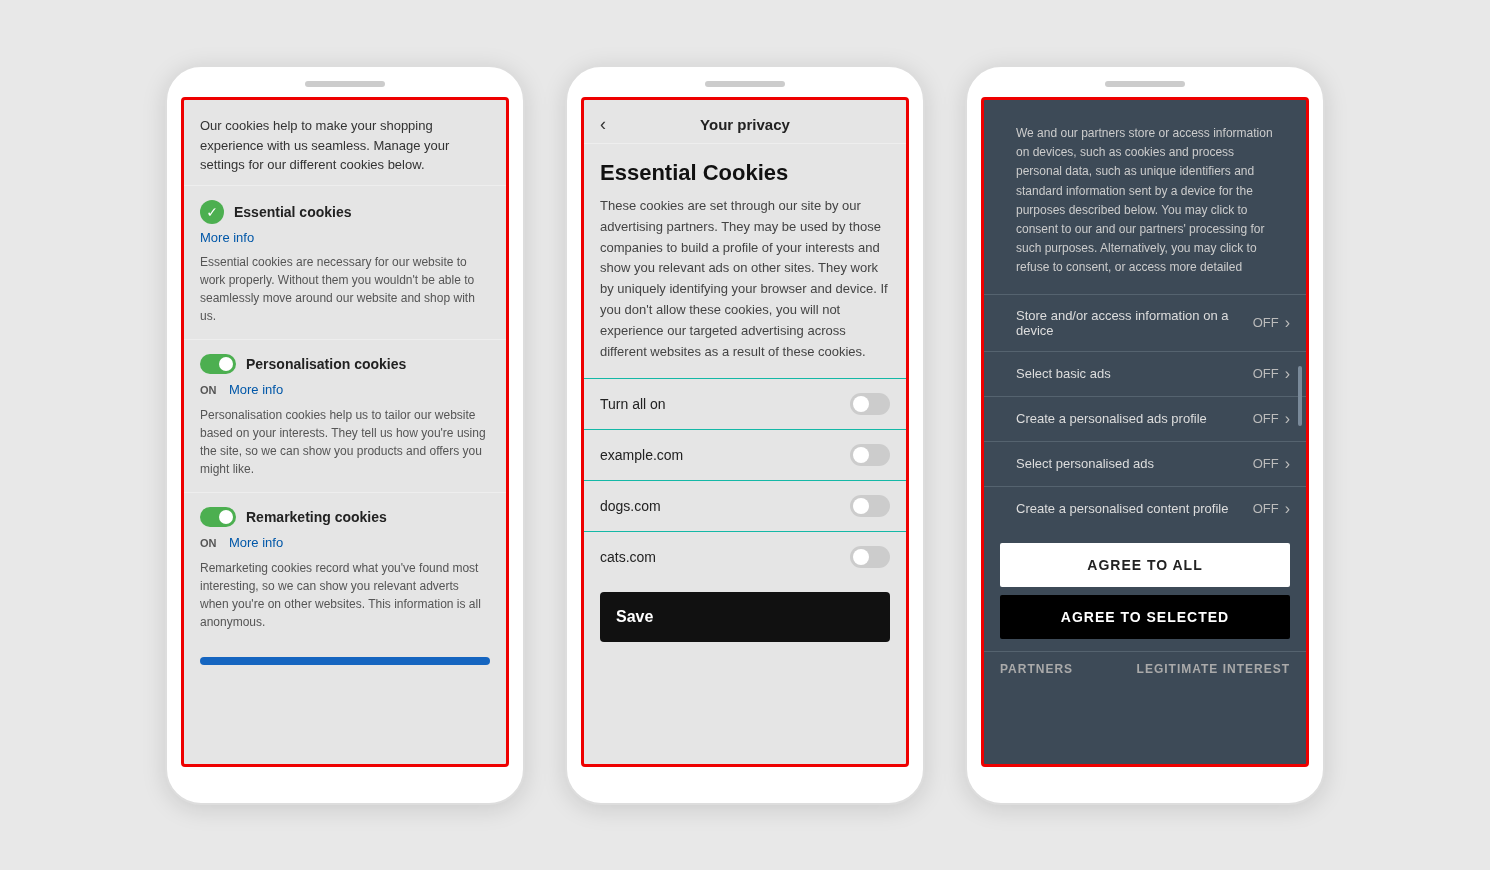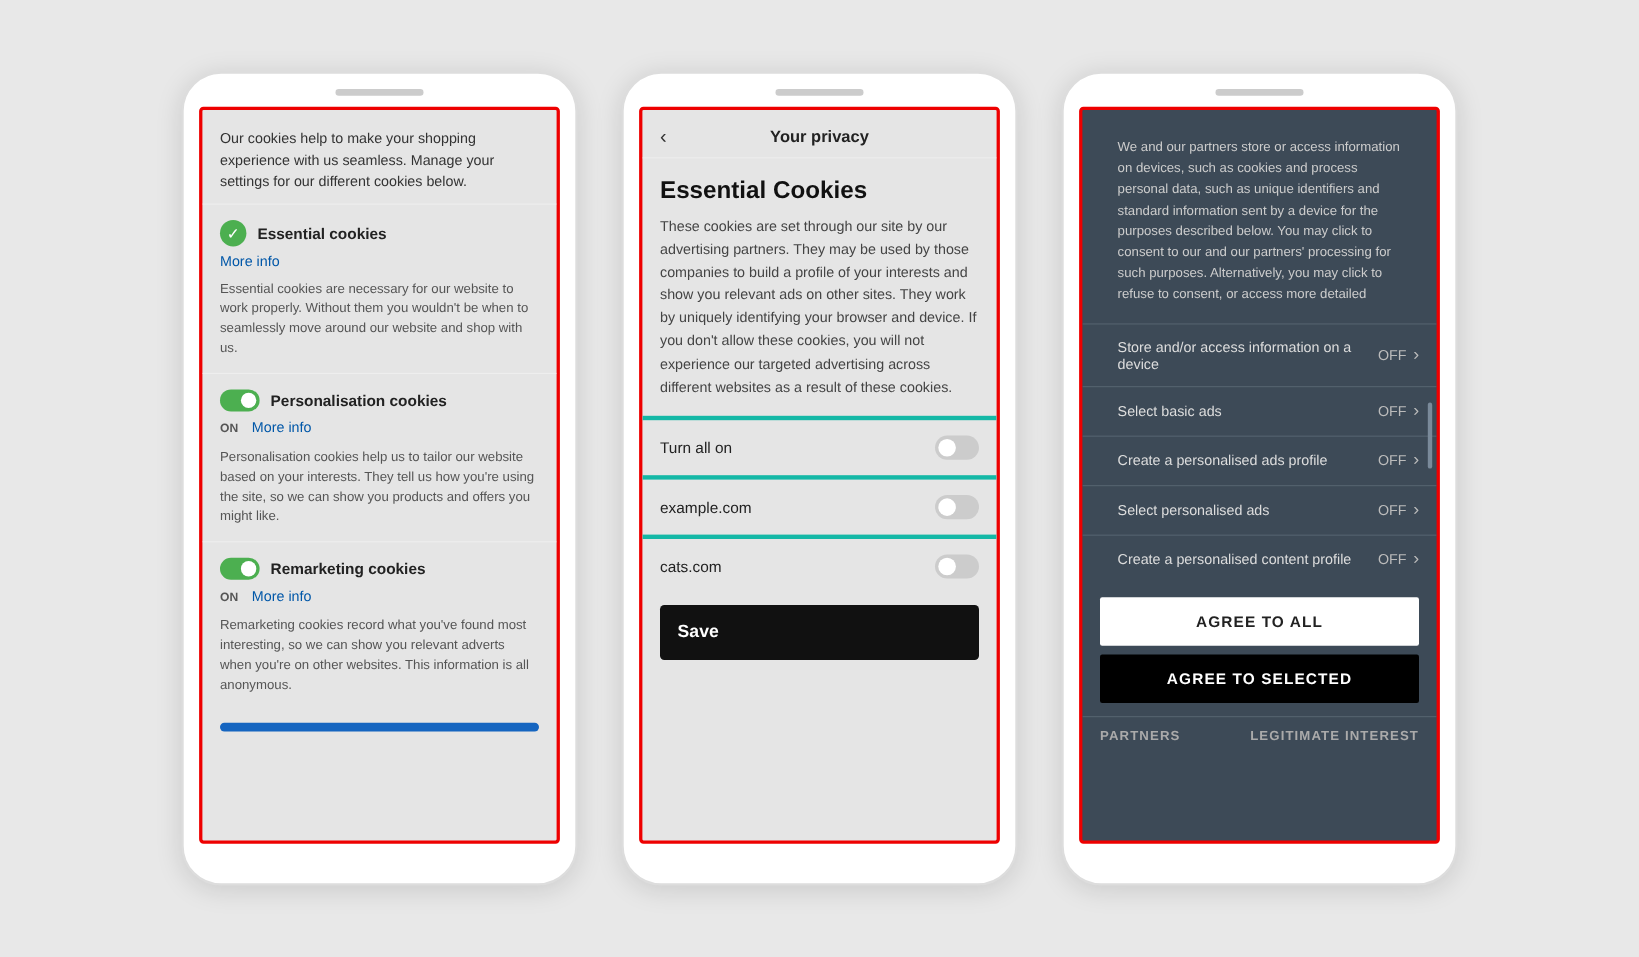--- a/index.html
+++ b/index.html
@@ -172,21 +172,21 @@
       font-size: 13px;
       color: #444;
       line-height: 1.6;
     }
 
     .toggle-row {
       display: flex;
       align-items: center;
       justify-content: space-between;
       padding: 14px 16px;
-      border-top: 4px solid #14b8a6;
+      border-top: 1px solid #14b8a6;
     }
 
     .toggle-row-label {
       font-size: 14px;
       color: #222;
     }
 
     .toggle-off {
       display: inline-block;
       width: 40px;
@@ -327,21 +327,21 @@
     <div class="phone-screen">
 
       <div class="cookie-intro">Our cookies help to make your shopping experience with us seamless. Manage your settings for our different cookies below.</div>
 
       <div class="cookie-section">
         <div class="cookie-section-header">
           <div class="checkmark-circle">✓</div>
           <span class="cookie-section-title">Essential cookies</span>
         </div>
         <div class="more-info-link">More info</div>
-        <div class="cookie-desc">Essential cookies are necessary for our website to work properly. Without them you wouldn't be when to seamlessly move around our website and shop with us.</div>
+        <div class="cookie-desc">Essential cookies are necessary for our website to work properly. Without them you wouldn't be able to seamlessly move around our website and shop with us.</div>
       </div>
 
       <div class="cookie-section">
         <div class="cookie-section-header">
           <div class="toggle-on"></div>
           <span class="cookie-section-title">Personalisation cookies</span>
         </div>
         <div style="margin-bottom:8px;">
           <span class="on-label">ON</span>
           <span class="more-info-link" style="display:inline; margin-left:8px;">More info</span>
@@ -383,20 +383,24 @@
       <div class="toggle-row">
         <span class="toggle-row-label">Turn all on</span>
         <div class="toggle-off"></div>
       </div>
 
       <div class="toggle-row">
         <span class="toggle-row-label">example.com</span>
         <div class="toggle-off"></div>
       </div>
 
+      <div class="toggle-row">
+        <span class="toggle-row-label">dogs.com</span>
+        <div class="toggle-off"></div>
+      </div>
 
       <div class="toggle-row">
         <span class="toggle-row-label">cats.com</span>
         <div class="toggle-off"></div>
       </div>
 
       <button class="save-btn">Save</button>
 
     </div>
   </div>

